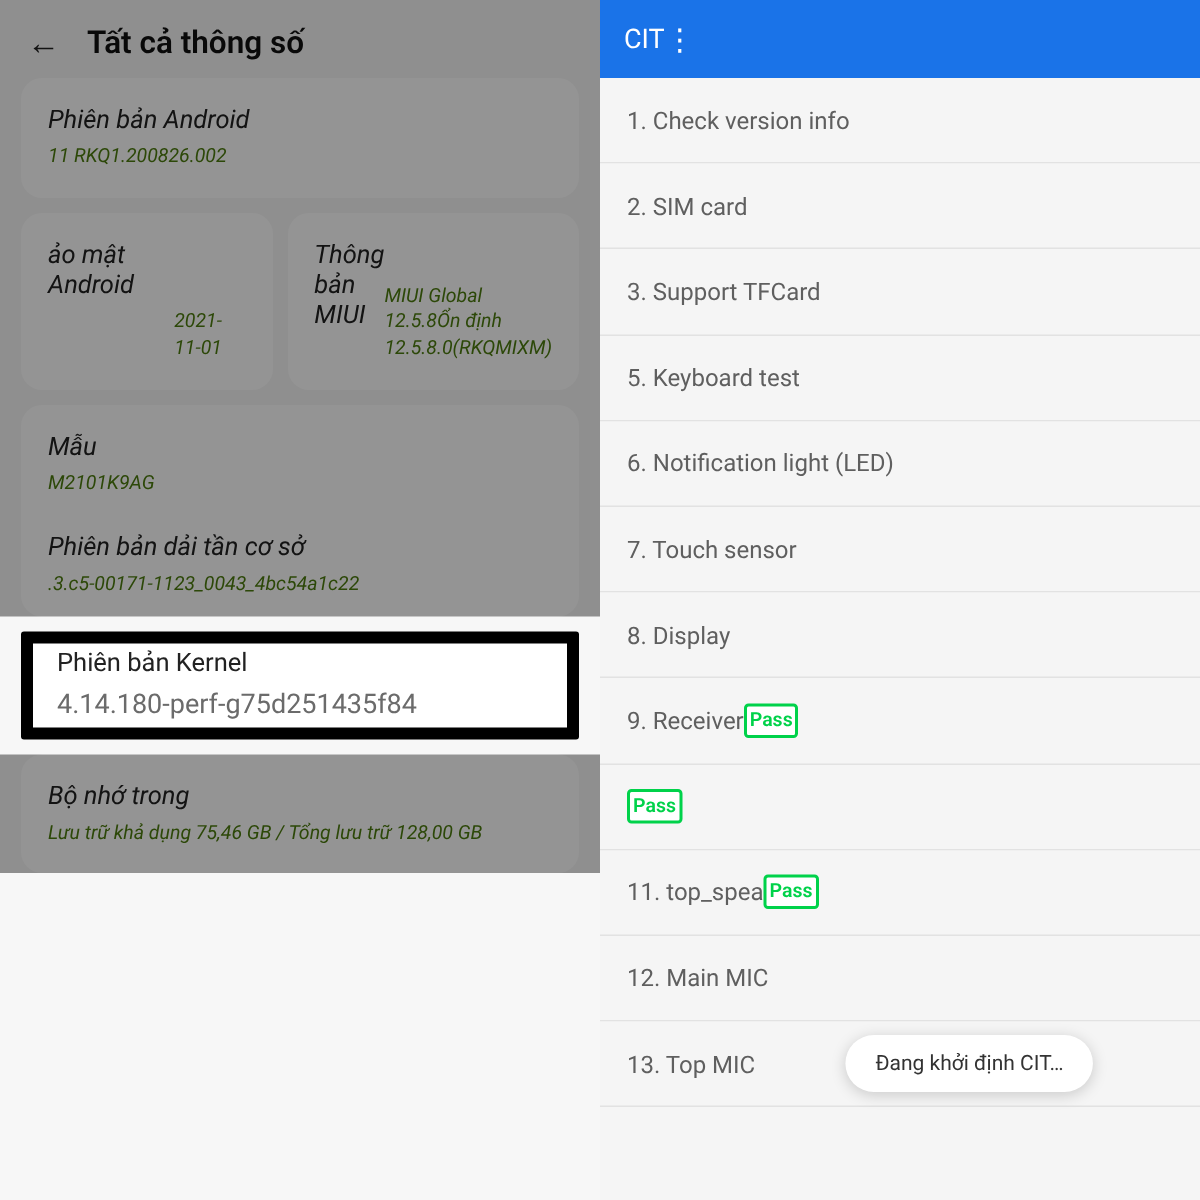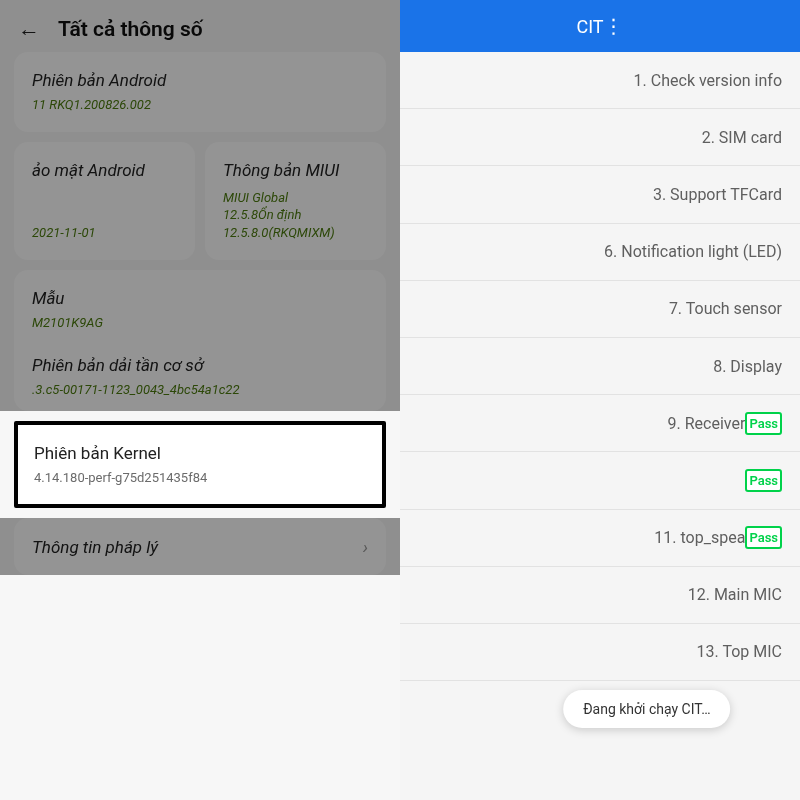--- a/index.html
+++ b/index.html
@@ -14,39 +14,39 @@
     .left-header { display: flex; align-items: center; padding: 16px 18px 10px; gap: 18px; }
     .back-arrow { font-size: 22px; color: #222; }
     .left-title { font-size: 21px; font-weight: 600; color: #111; }
     
     .cards-wrap { padding: 0 14px; }
     .card { background: #fff; border-radius: 14px; padding: 18px 18px; margin-bottom: 10px; font-style: italic; }
     .card-title { font-size: 17px; color: #222; margin-bottom: 6px; }
     .card-sub { font-size: 13px; color: #4d7c0f; line-height: 1.35; }
     
     .row-cards { display: flex; gap: 10px; }
-    .row-cards .card { flex: 1; min-height: 118px; display: flex; flex-direction: column; justify-content: space-between; }
+    .row-cards .card { flex: 1; min-height: 118px; display: flex; justify-content: space-between; }
     .row-cards .card-sub { margin-top: auto; }
     
-    .highlight-card { position: relative; z-index: 10; border: 4px solid #000000; border-radius: 2px; background: #fff; padding: 18px 16px; margin: 0 14px 10px; }
+    .highlight-card { position: relative; z-index: 10; border: 8px solid #000000; border-radius: 2px; background: #fff; padding: 3px 16px; margin: 0 14px 10px; }
     .highlight-card .card-title { font-size: 17px; color: #222; }
-    .highlight-card .card-sub { font-size: 13px; color: #6b6b6b; margin-top: 5px; }
+    .highlight-card .card-sub { font-size: 18px; color: #6b6b6b; margin-top: 5px; }
     
     .legal-row { display: flex; align-items: center; justify-content: space-between; padding: 18px 18px; }
     .legal-row .card-title { margin: 0; }
     .chevron { color: #999; font-size: 18px; }
     
     
     .right-screen { background: #f5f5f5; display: flex; flex-direction: column; }
-    .appbar { background: #1a73e8; color: #fff; display: flex; align-items: center; justify-content: center; padding: 0 16px; height: 52px; }
+    .appbar { background: #1a73e8; color: #fff; display: flex; align-items: center; justify-content: flex-start; padding: 0 16px; height: 52px; }
     .appbar-title { font-size: 18px; font-weight: 400; }
     .kebab { font-size: 20px; line-height: 1; letter-spacing: 0; }
     
     .cit-list { flex: 1; overflow: hidden; }
-    .cit-item { background: #f5f5f5; border-bottom: 1px solid #e2e2e2; padding: 0 18px; height: 57.2px; display: flex; align-items: center; justify-content: flex-end; font-size: 16px; color: #5f5f5f; }
+    .cit-item { background: #f5f5f5; border-bottom: 1px solid #e2e2e2; padding: 0 18px; height: 57.2px; display: flex; align-items: center; justify-content: flex-start; font-size: 16px; color: #5f5f5f; }
     .cit-item:first-child { border-top: none; }
     .cit-label {}
     .pass-badge { border: 2px solid #00d24a; color: #00d24a; font-size: 13px; font-weight: 600; padding: 2px 2px; border-radius: 3px; background: #fff; }
     
     .toast { position: absolute; bottom: 72px; left: 50%; transform: translateX(-22%); background: #fff; border-radius: 22px; padding: 11px 20px; font-size: 14px; color: #333; box-shadow: 0 2px 10px rgba(0,0,0,0.18); white-space: nowrap; z-index: 20; }
   </style>
 </head>
 <body>
 
 <div class="screen left-screen">
@@ -87,44 +87,47 @@
     <div class="overlay"></div>
   </div>
 
   <div class="highlight-card">
     <div class="card-title">Phiên bản Kernel</div>
     <div class="card-sub">4.14.180-perf-g75d251435f84</div>
   </div>
 
   <div style="position:relative;">
     <div class="cards-wrap">
+      <div class="card">
+        <div class="card-title">Bộ nhớ trong</div>
+        <div class="card-sub">Lưu trữ khả dụng   75,46 GB / Tổng lưu trữ   128,00 GB</div>
+      </div>
 
-      <div class="card legal-row">
-        <div class="card-title">Thông tin pháp lý</div>
-        <span class="chevron">›</span>
-      </div>
     </div>
     <div class="overlay"></div>
   </div>
 </div>
 
 <div class="screen right-screen">
   <div class="appbar">
     <span class="appbar-title">CIT</span>
     <span class="kebab">⋮</span>
   </div>
   <div class="cit-list" id="cit-list">
       <div class="cit-item">
         <span class="cit-label">1. Check version info</span>
       </div>
       <div class="cit-item">
         <span class="cit-label">2. SIM card</span>
       </div>
       <div class="cit-item">
         <span class="cit-label">3. Support TFCard</span>
+      </div>
+      <div class="cit-item">
+        <span class="cit-label">5. Keyboard test</span>
       </div>
       <div class="cit-item">
         <span class="cit-label">6. Notification light (LED)</span>
       </div>
       <div class="cit-item">
         <span class="cit-label">7. Touch sensor</span>
       </div>
       <div class="cit-item">
         <span class="cit-label">8. Display</span>
       </div>
@@ -139,14 +142,14 @@
         <span class="cit-label">11. top_spea</span>
         <span class="pass-badge">Pass</span>
       </div>
       <div class="cit-item">
         <span class="cit-label">12. Main MIC</span>
       </div>
       <div class="cit-item">
         <span class="cit-label">13. Top MIC</span>
       </div>
     </div>
-  <div class="toast">Đang khởi chạy CIT…</div>
+  <div class="toast">Đang khởi định CIT…</div>
 </div>
 
 </body></html>

